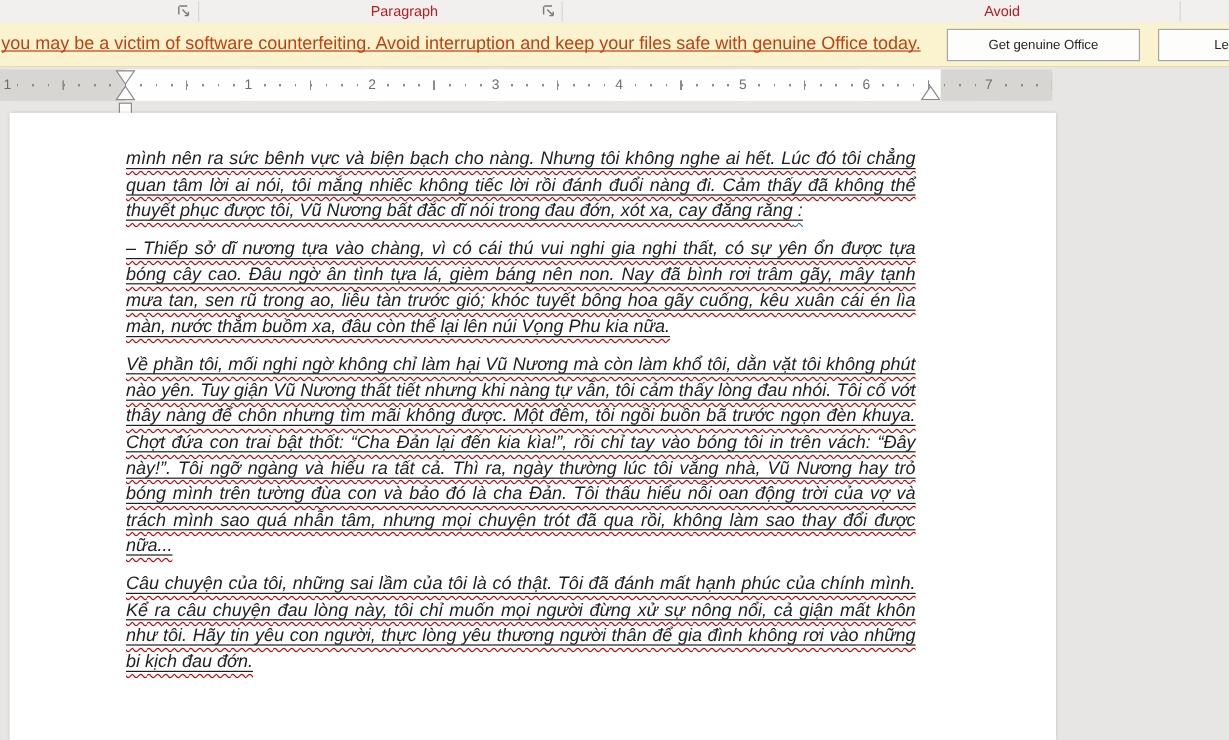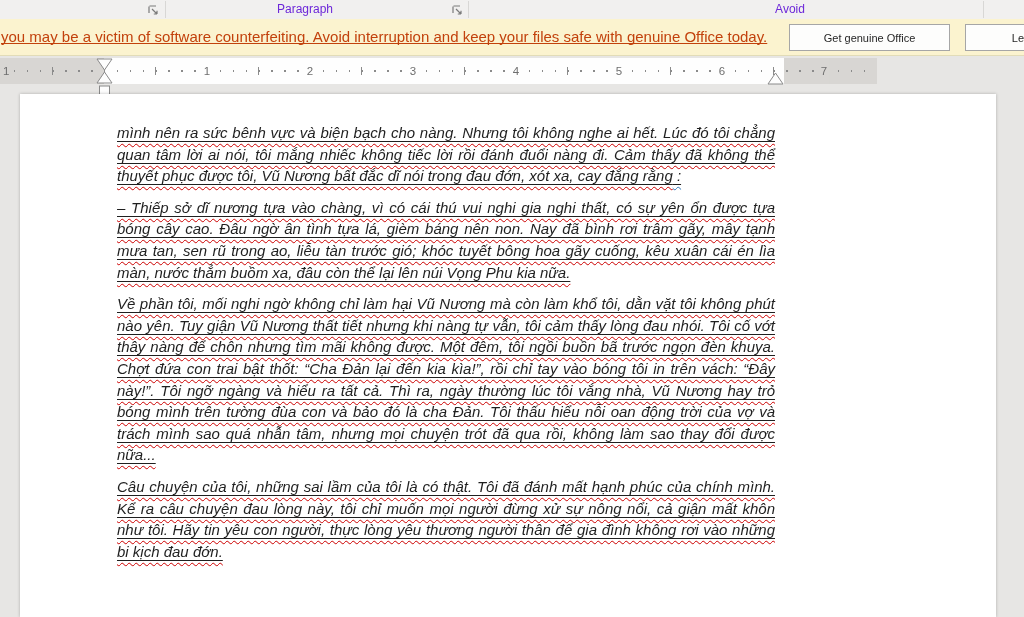--- a/index.html
+++ b/index.html
@@ -3,22 +3,22 @@
 <meta charset="utf-8">
 <style>
   html,body{margin:0;padding:0;}
   body{width:1024px;height:617px;overflow:hidden;background:#e7e6e4;
        font-family:"Liberation Sans",sans-serif;}
   #app{position:relative;width:1024px;height:617px;overflow:hidden;background:#e7e6e4;}
 
   
   .ribbon{position:absolute;left:0;top:0;width:1024px;height:19px;background:#f1f0ef;
           border-bottom:1px solid #e3e2e0;}
-  .glabel{position:absolute;top:0;height:19px;line-height:18px;width:120px;text-align:center;
-          font-size:12px;color:#6d28d9;}
+  .glabel{position:absolute;top:0;height:19px;line-height:18px;width:120px;text-align:right;
+          font-size:12px;color:#b91c1c;}
   .launcher{position:absolute;top:3px;width:13px;height:13px;cursor:pointer;}
   .rsep{position:absolute;top:1px;height:17px;width:1px;background:#d8d7d5;}
 
   
   .notifbar{position:absolute;left:0;top:19px;width:1024px;height:36px;background:#fbf3cf;
             border-bottom:1px solid #e2dcb8;}
   .notif-msg{position:absolute;left:1px;top:0;height:36px;line-height:36px;font-size:15px;
              color:#c2410c;text-decoration:underline;text-decoration-skip-ink:none;
              white-space:nowrap;cursor:pointer;}
   .notif-btn{position:absolute;top:5px;height:27px;background:#fdfdfc;border:1px solid #a6a6a6;
@@ -37,22 +37,22 @@
   .rhalf{position:absolute;left:52px;top:9px;width:824px;height:8px;
          background:repeating-linear-gradient(to right,#8b8b8b 0 1.2px,transparent 1.2px 103px);}
   .rnum{position:absolute;top:0;height:26px;line-height:26px;font-size:11.5px;color:#6e6e6e;
         padding:0 3px;transform:translateX(-50%);}
   .rnum-w{background:#fefefe;}
   .rnum-g{background:#d8d6d3;}
   .rnum-edge{left:1px;transform:none;padding:0 2px;}
   .marker{position:absolute;}
 
   
-  .page{position:absolute;left:8px;top:94px;width:976px;height:523px;background:#ffffff;
-        box-shadow:0 0 3px rgba(0,0,0,.25);margin-left:12px;}
+  .page{position:absolute;left:8px;top:94px;width:872px;height:523px;background:#ffffff;
+        box-shadow:0 0 3px rgba(0,0,0,.25);}
   .textbody{position:absolute;left:97px;top:28px;width:658px;
             font-size:15px;line-height:21.6px;font-style:italic;color:#1f1f1f;
             text-align:justify;}
   .textbody p{margin:0 0 10px 0;}
   p.body-para{text-decoration-line:underline;text-decoration-style:solid;
               text-decoration-color:#1f1f1f;text-decoration-thickness:1px;
               text-underline-offset:3px;text-decoration-skip-ink:none;}
   .sp{text-decoration-line:underline;text-decoration-style:wavy;text-decoration-color:#cc0000;
       text-decoration-thickness:1px;text-underline-offset:4.5px;text-decoration-skip-ink:none;}
   .gr{text-decoration-line:underline;text-decoration-style:wavy;text-decoration-color:#2e74b5;

